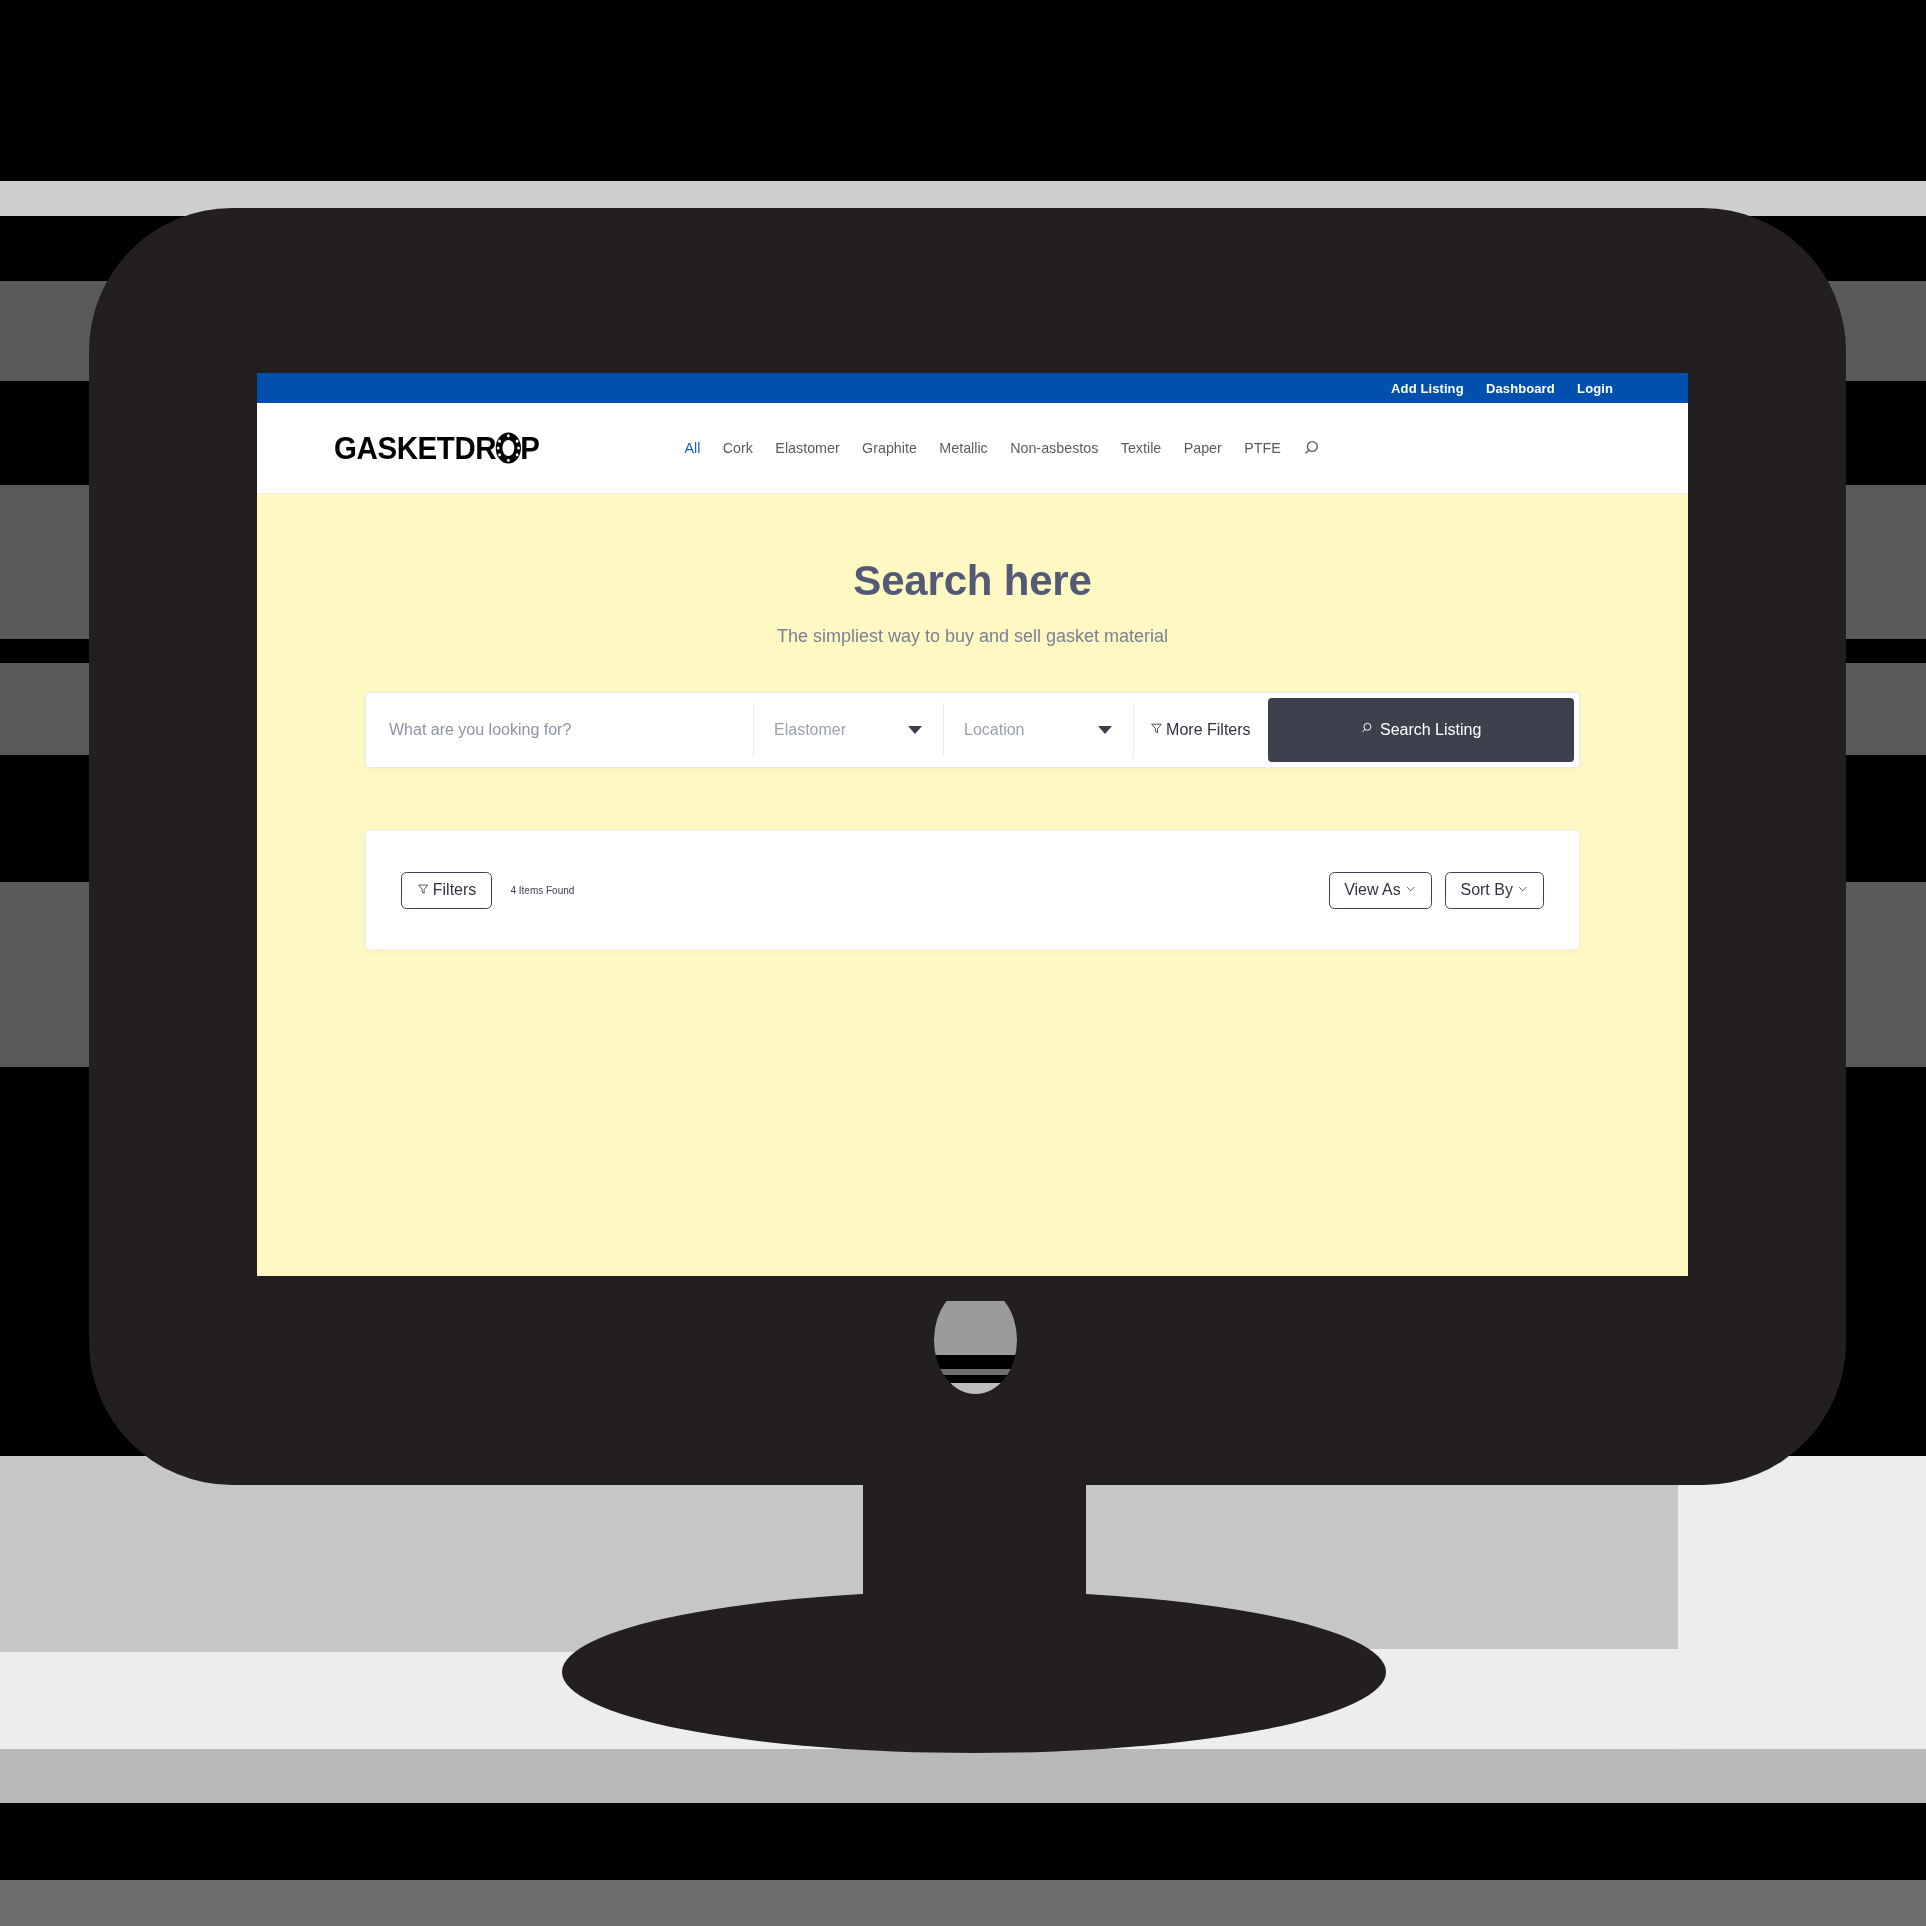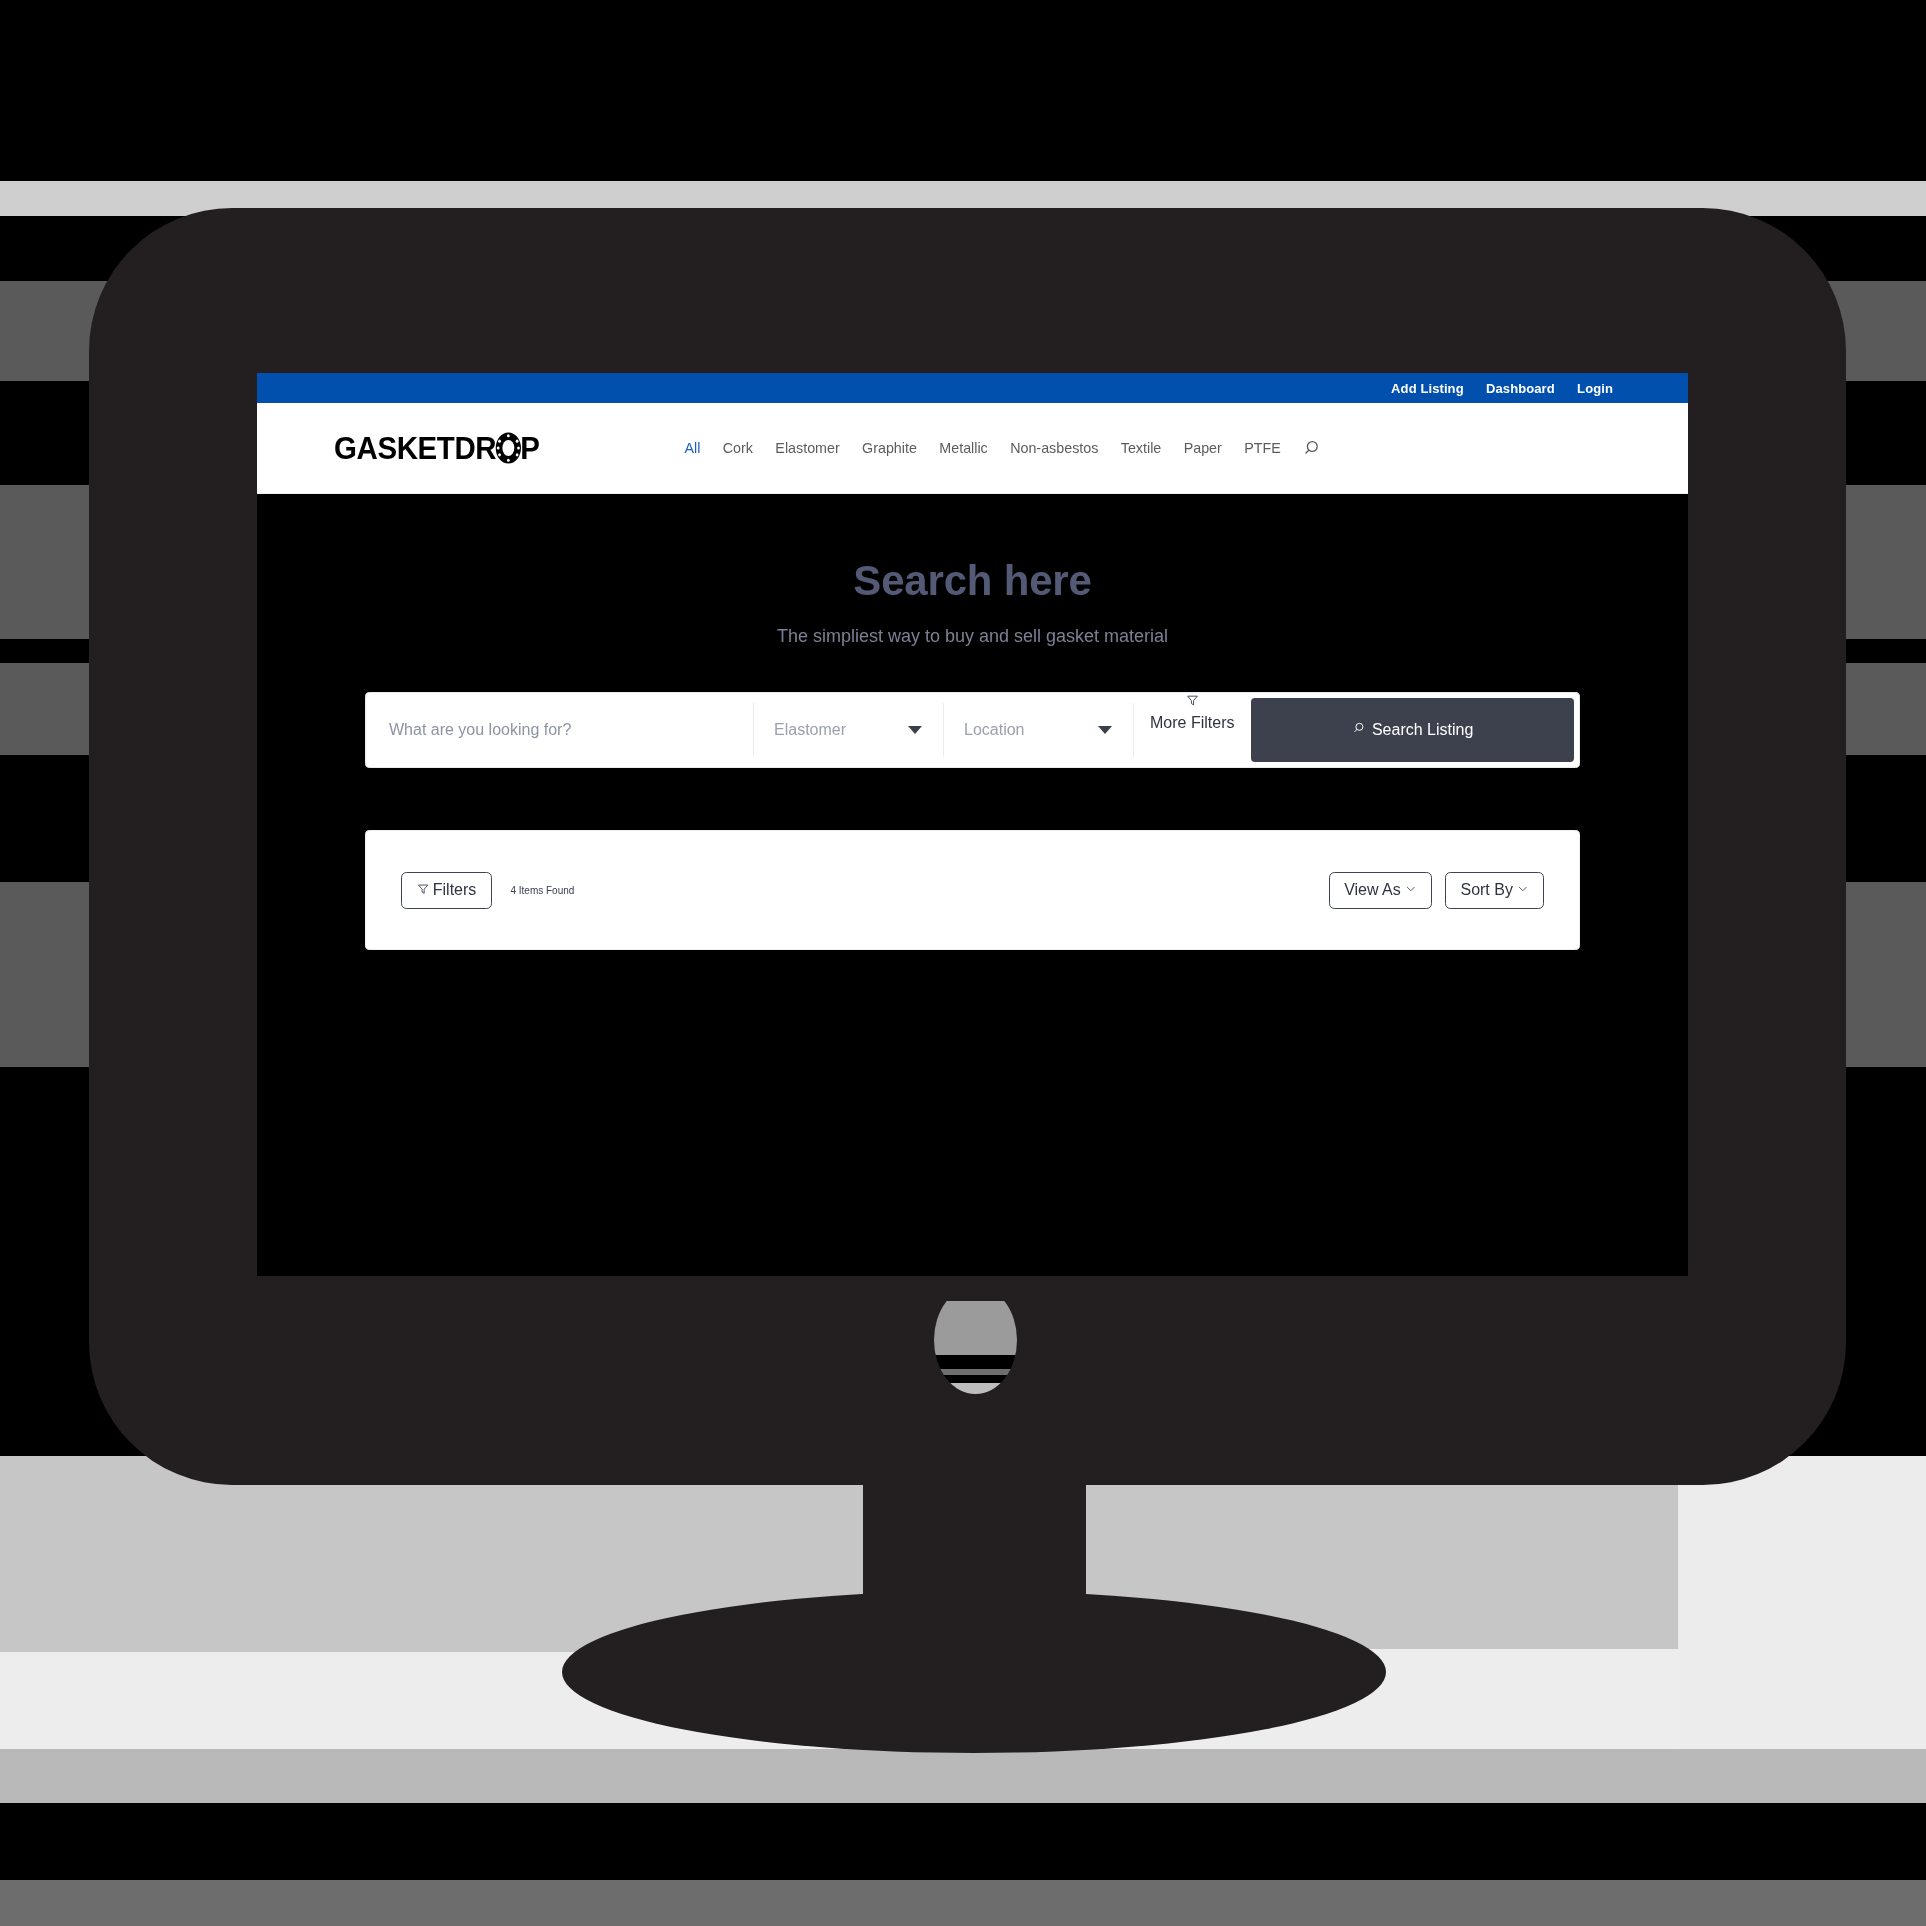--- a/index.html
+++ b/index.html
@@ -98,21 +98,21 @@
     left: 562px;
     top: 1591px;
     width: 824px;
     height: 162px;
     border-radius: 50%;
     background: #231f20;
     z-index: 4;
   }
 
   
-  #page { position: relative; width: 100%; height: 100%; background: #000000; }
+  #page { position: relative; width: 100%; height: 100%; background: #fef9c3; }
 
   
   .topbar {
     height: 30px;
     background: #0250ae;
     display: flex;
     align-items: center;
     justify-content: flex-end;
     padding-right: 75px;
     box-sizing: border-box;
@@ -242,21 +242,20 @@
   }
   .sw-more {
     display: flex;
     align-items: center;
     gap: 3.1px;
     padding: 0 17px;
     font-size: 16px;
     color: #2f3442;
     position: relative;
     white-space: nowrap;
-    flex-direction: column;
   }
   .sw-more::before {
     content: "";
     position: absolute;
     left: 0; top: 10px; bottom: 10px;
     width: 1.2px;
     background: #e9ecf0;
   }
   .sw-btn {
     margin: 4.6px 4.6px 4.6px 0;

